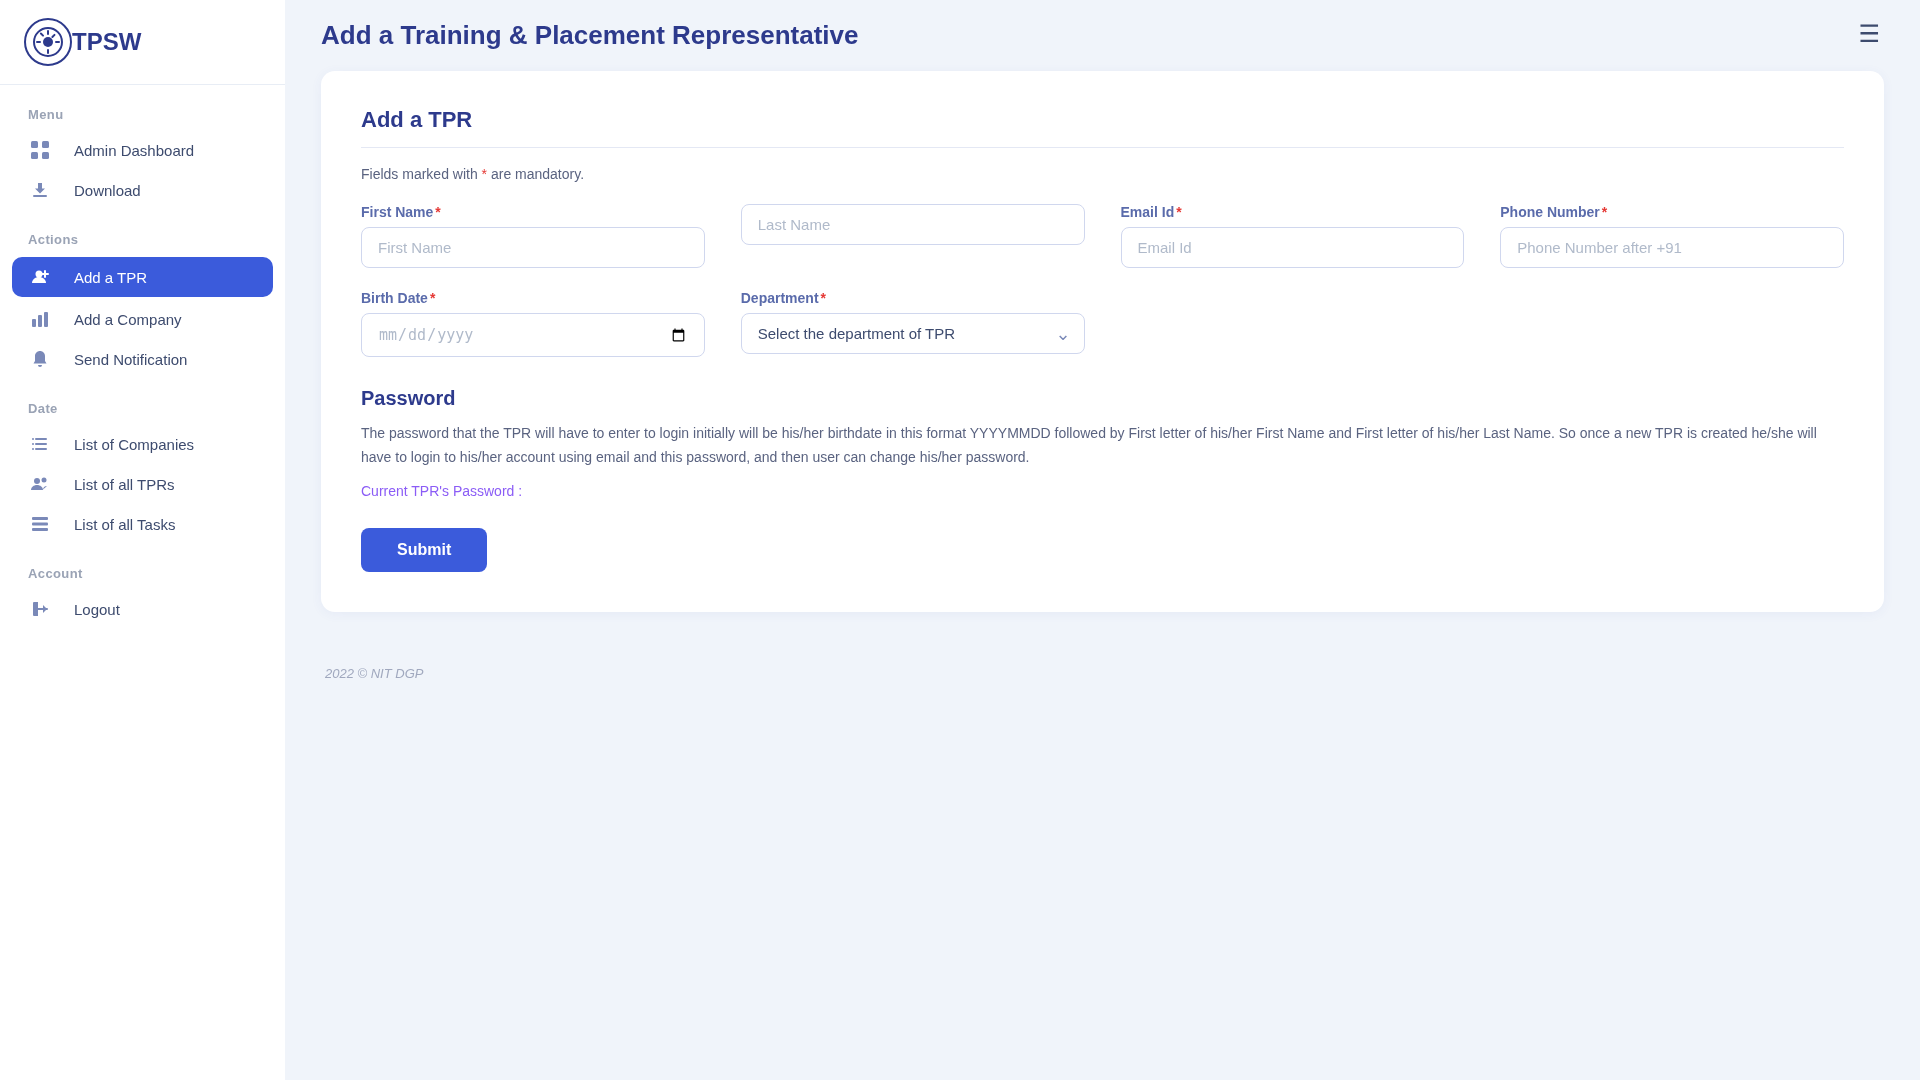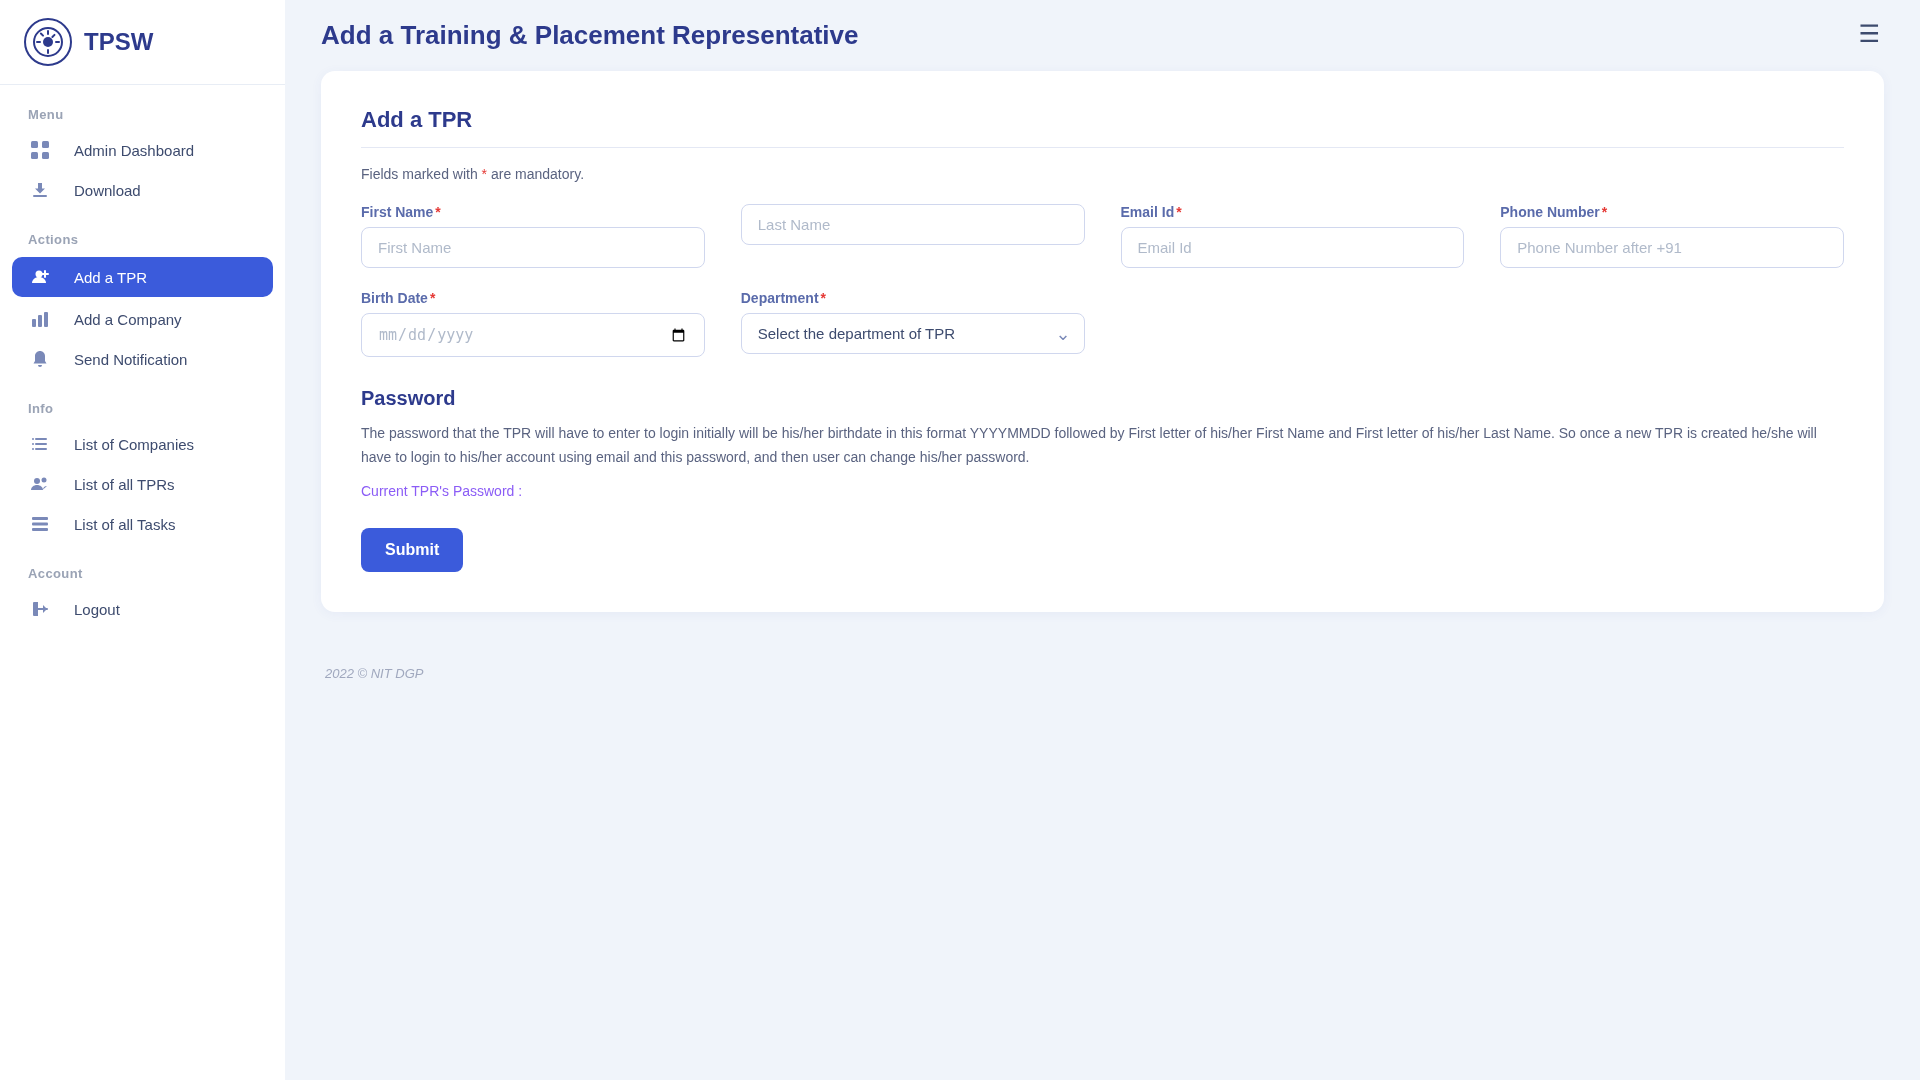--- a/index.html
+++ b/index.html
@@ -17,21 +17,21 @@
       background: #fff;
       display: flex;
       flex-direction: column;
       padding: 0 0 24px 0;
       box-shadow: 2px 0 8px rgba(0,0,0,0.06);
       min-height: 100vh;
     }
     .sidebar-logo {
       display: flex;
       align-items: center;
-      gap: 12px;
+      gap: 0;
       padding: 18px 24px 18px 24px;
       border-bottom: 1px solid #e8edf5;
     }
     .logo-circle {
       width: 48px;
       height: 48px;
       border-radius: 50%;
       background: #fff;
       border: 2px solid #2d3a8c;
       display: flex;
@@ -221,21 +221,21 @@
       font-weight: 500;
     }
 
     
     .submit-btn {
       margin-top: 28px;
       background: #3b5bdb;
       color: #fff;
       border: none;
       border-radius: 8px;
-      padding: 13px 24px;
+      padding: 13px 36px;
       font-size: 16px;
       font-weight: 600;
       cursor: pointer;
       transition: background 0.2s;
     }
 
     
     .footer {
       margin: 0 36px;
       padding: 18px 4px 0 4px;
@@ -317,21 +317,21 @@
   <div class="sidebar-item">
     <span class="sidebar-icon">
       <svg width="18" height="18" viewBox="0 0 18 18" fill="currentColor">
           <path d="M9 1C6.24 1 4 3.24 4 6v5l-1.5 2.5h13L14 11V6c0-2.76-2.24-5-5-5z"></path>
           <path d="M7 15a2 2 0 004 0H7z"></path>
         </svg>
     </span>
     <span>Send Notification</span>
   </div>
 
-  <div class="sidebar-section-label">Info</div>
+  <div class="sidebar-section-label">Date</div>
 
   <div class="sidebar-item">
     <span class="sidebar-icon">
       <svg width="18" height="18" viewBox="0 0 18 18" fill="currentColor">
           <rect x="4" y="3" width="12" height="2" rx="1"></rect>
           <rect x="4" y="8" width="12" height="2" rx="1"></rect>
           <rect x="4" y="13" width="12" height="2" rx="1"></rect>
           <circle cx="2" cy="4" r="1"></circle>
           <circle cx="2" cy="9" r="1"></circle>
           <circle cx="2" cy="14" r="1"></circle>

